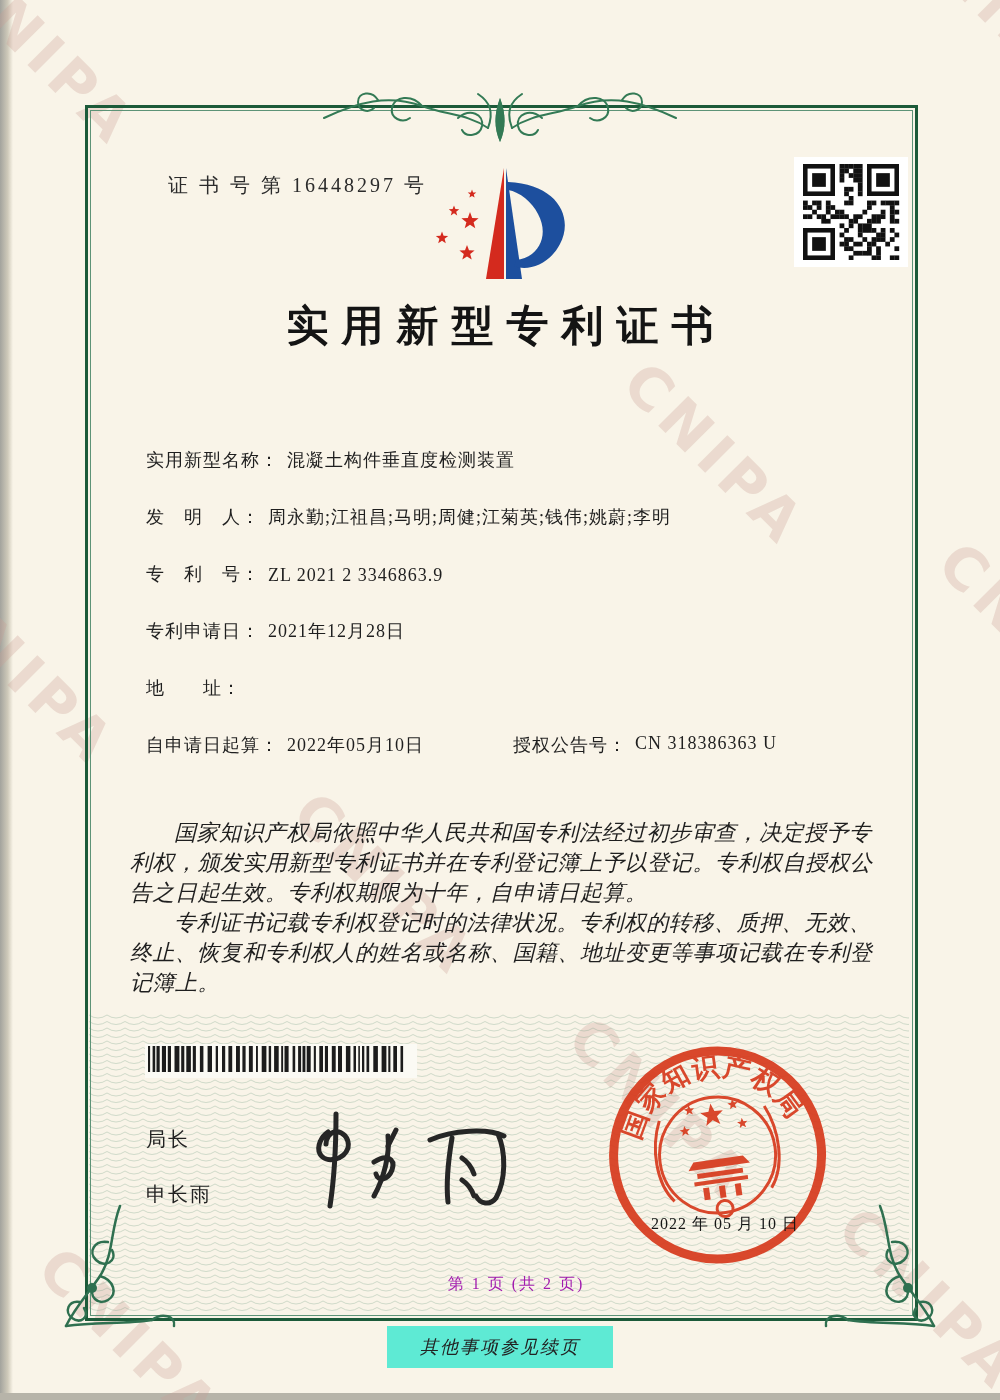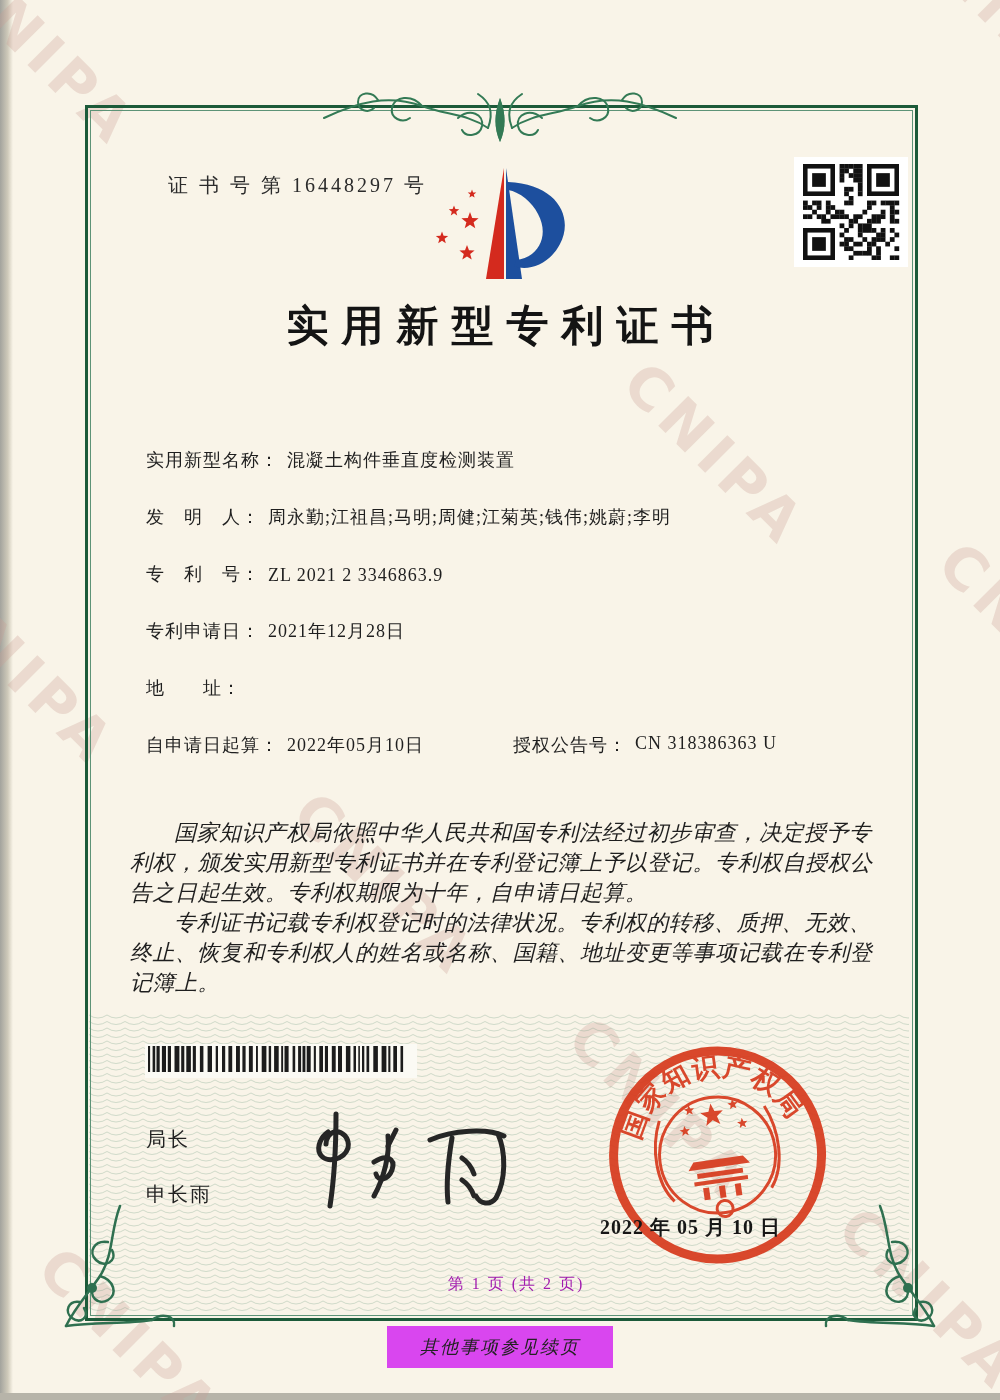--- a/index.html
+++ b/index.html
@@ -47,27 +47,27 @@
 
   .barcode{position:absolute;left:145px;top:1044px;width:266px;height:30px;background:#fbfaf4;
     padding:2px 3px;z-index:2;}
 
   .officer{position:absolute;left:146px;top:1126px;z-index:2;font-size:20px;letter-spacing:2px;color:#222;}
   .officer .officer-title{margin-bottom:28px;}
   .signature{position:absolute;left:292px;top:1102px;z-index:3;}
 
   .seal{position:absolute;left:603px;top:1043px;width:230px;height:230px;z-index:2;
     transform:rotate(-8deg);opacity:0.92;}
-  .seal-date{position:absolute;left:600px;top:1214px;width:250px;text-align:left;z-index:3;
-    font-size:20px;font-weight:bold;letter-spacing:1px;color:#161616;}
+  .seal-date{position:absolute;left:600px;top:1214px;width:250px;text-align:center;z-index:3;
+    font-size:16px;font-weight:normal;letter-spacing:1px;color:#161616;}
 
   .page-indicator{position:absolute;left:16px;top:1274px;width:100%;text-align:center;
     font-size:16px;letter-spacing:2px;color:#a21caf;z-index:2;}
 
-  .note{position:absolute;left:387px;top:1326px;width:226px;background:#d946ef;
+  .note{position:absolute;left:387px;top:1326px;width:226px;background:#5eead4;
     text-align:center;font-size:18px;font-style:italic;letter-spacing:2px;
     padding:9px 0;color:#222;z-index:2;}
 
   .orn-top{position:absolute;left:318px;top:84px;z-index:2;}
   .orn-bl{position:absolute;left:56px;top:1202px;z-index:2;}
   .orn-br{position:absolute;left:814px;top:1202px;z-index:2;transform:scaleX(-1);}
 </style>
 </head>
 <body>
 

